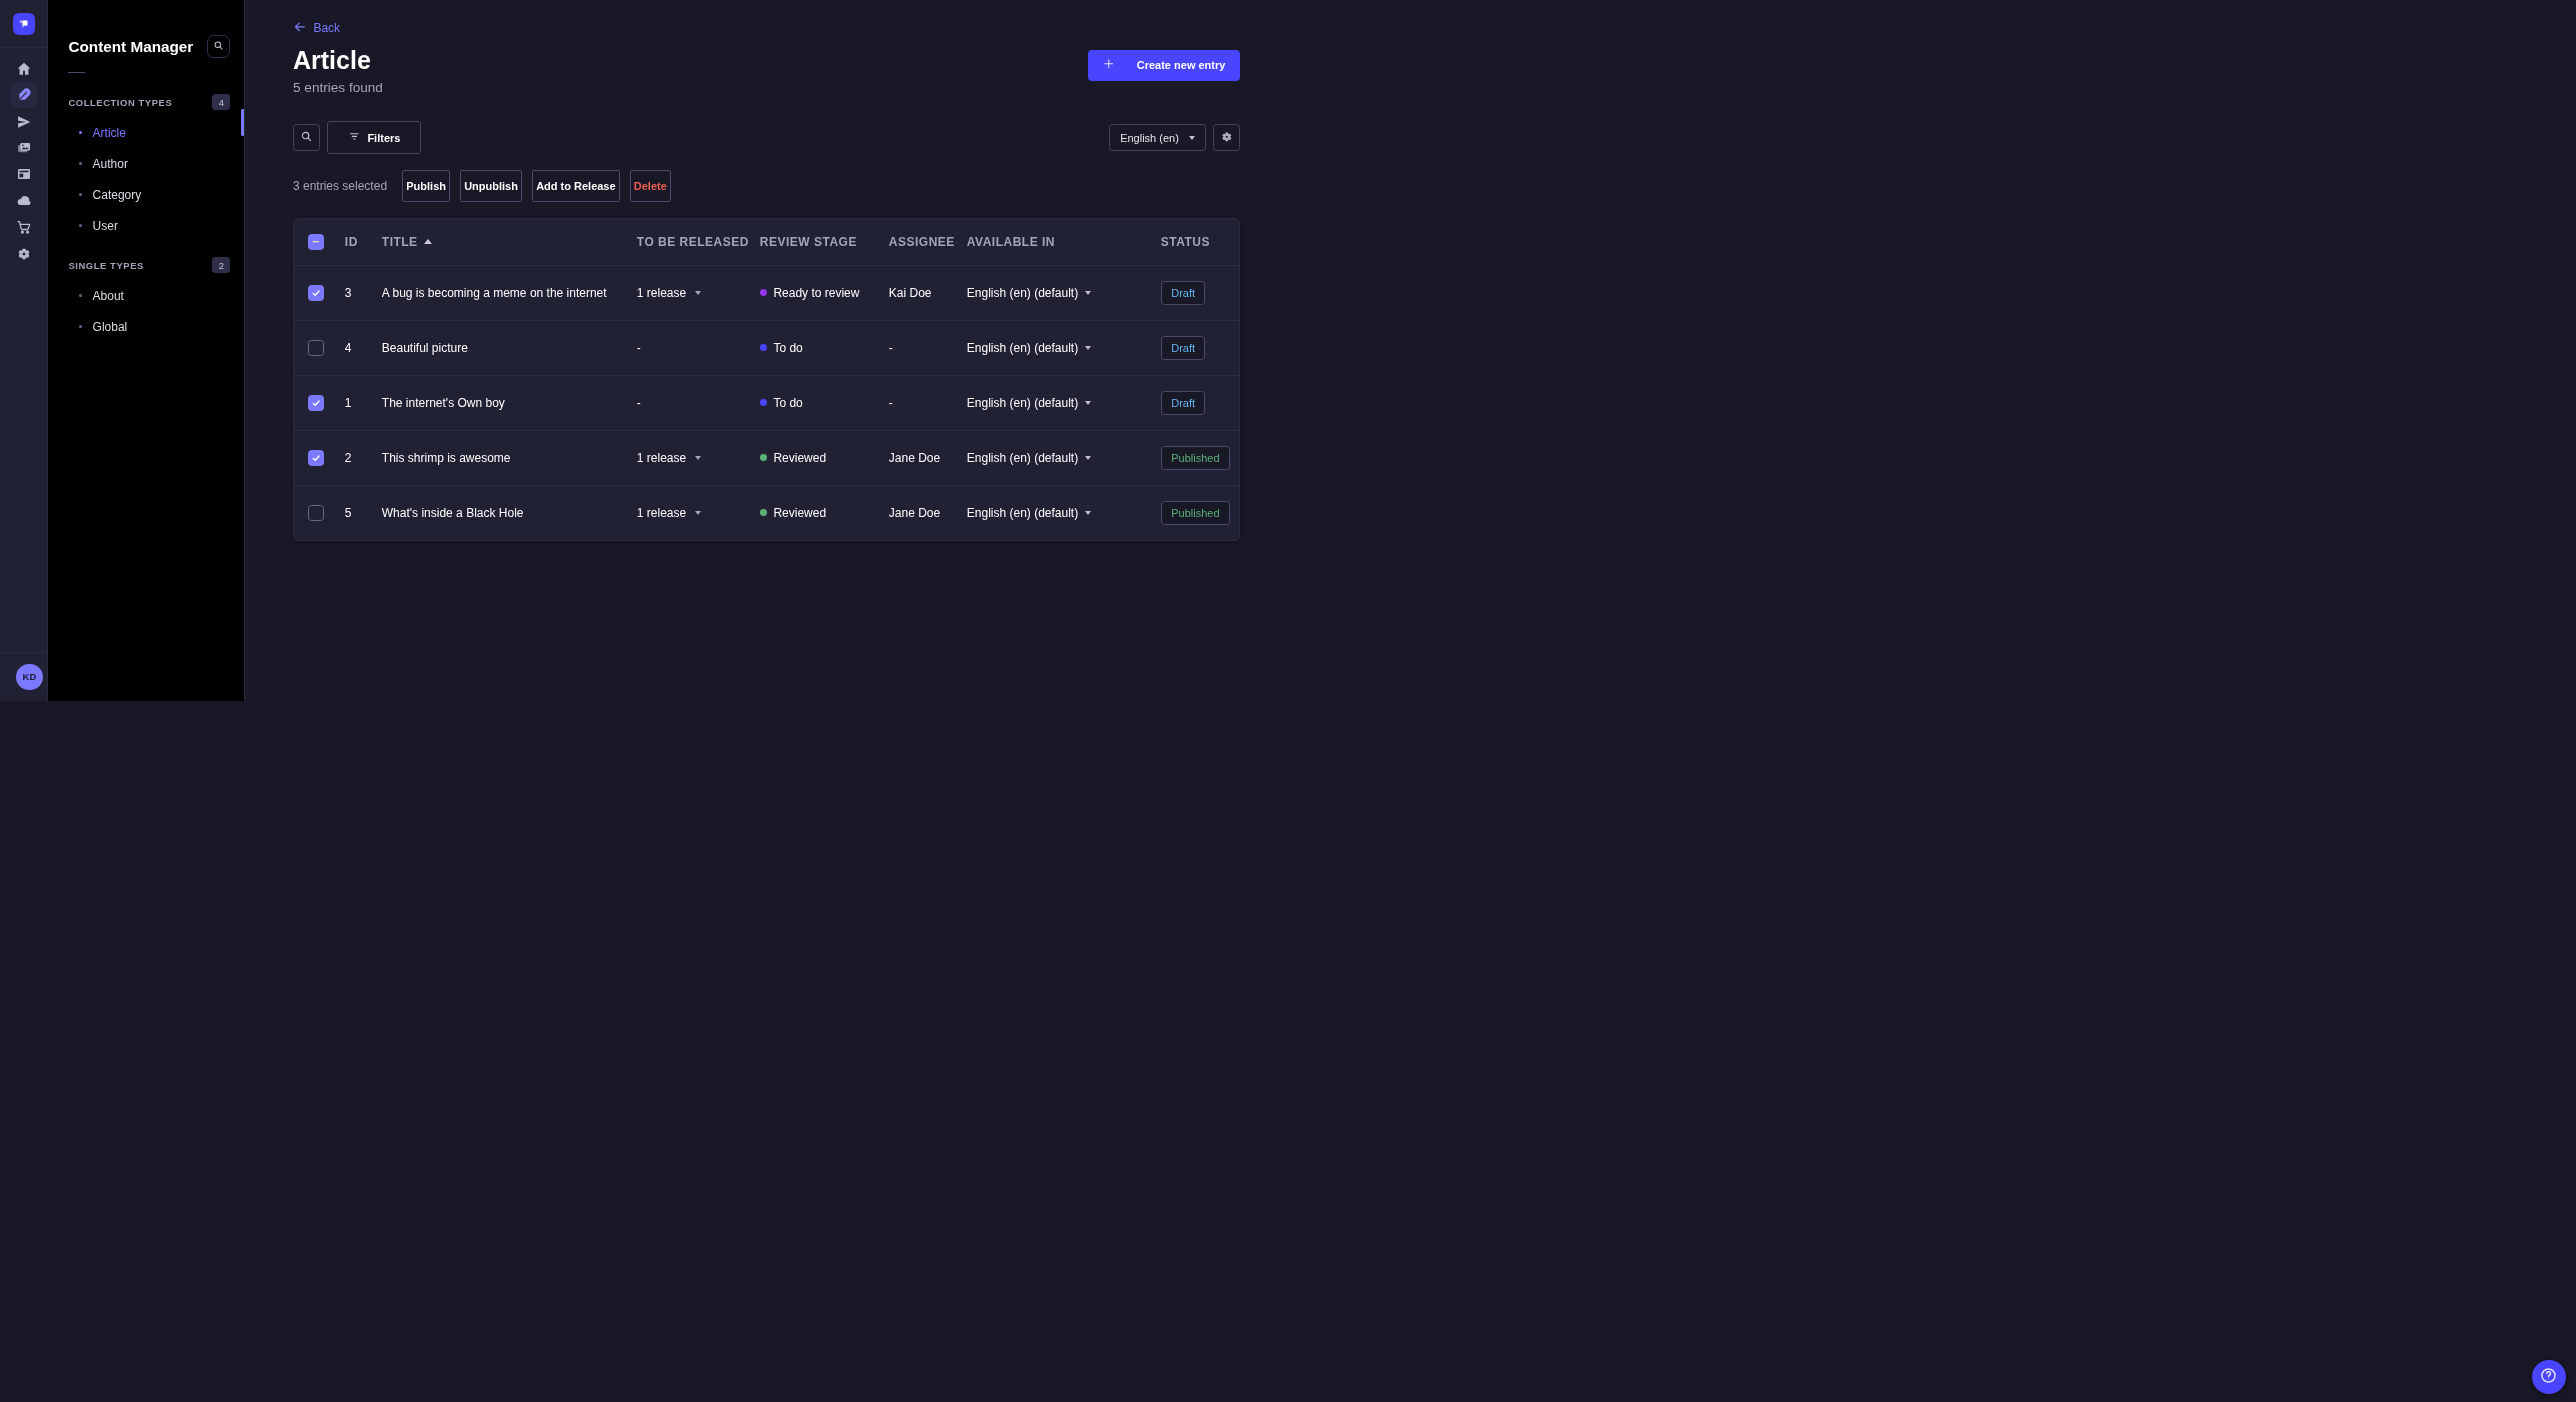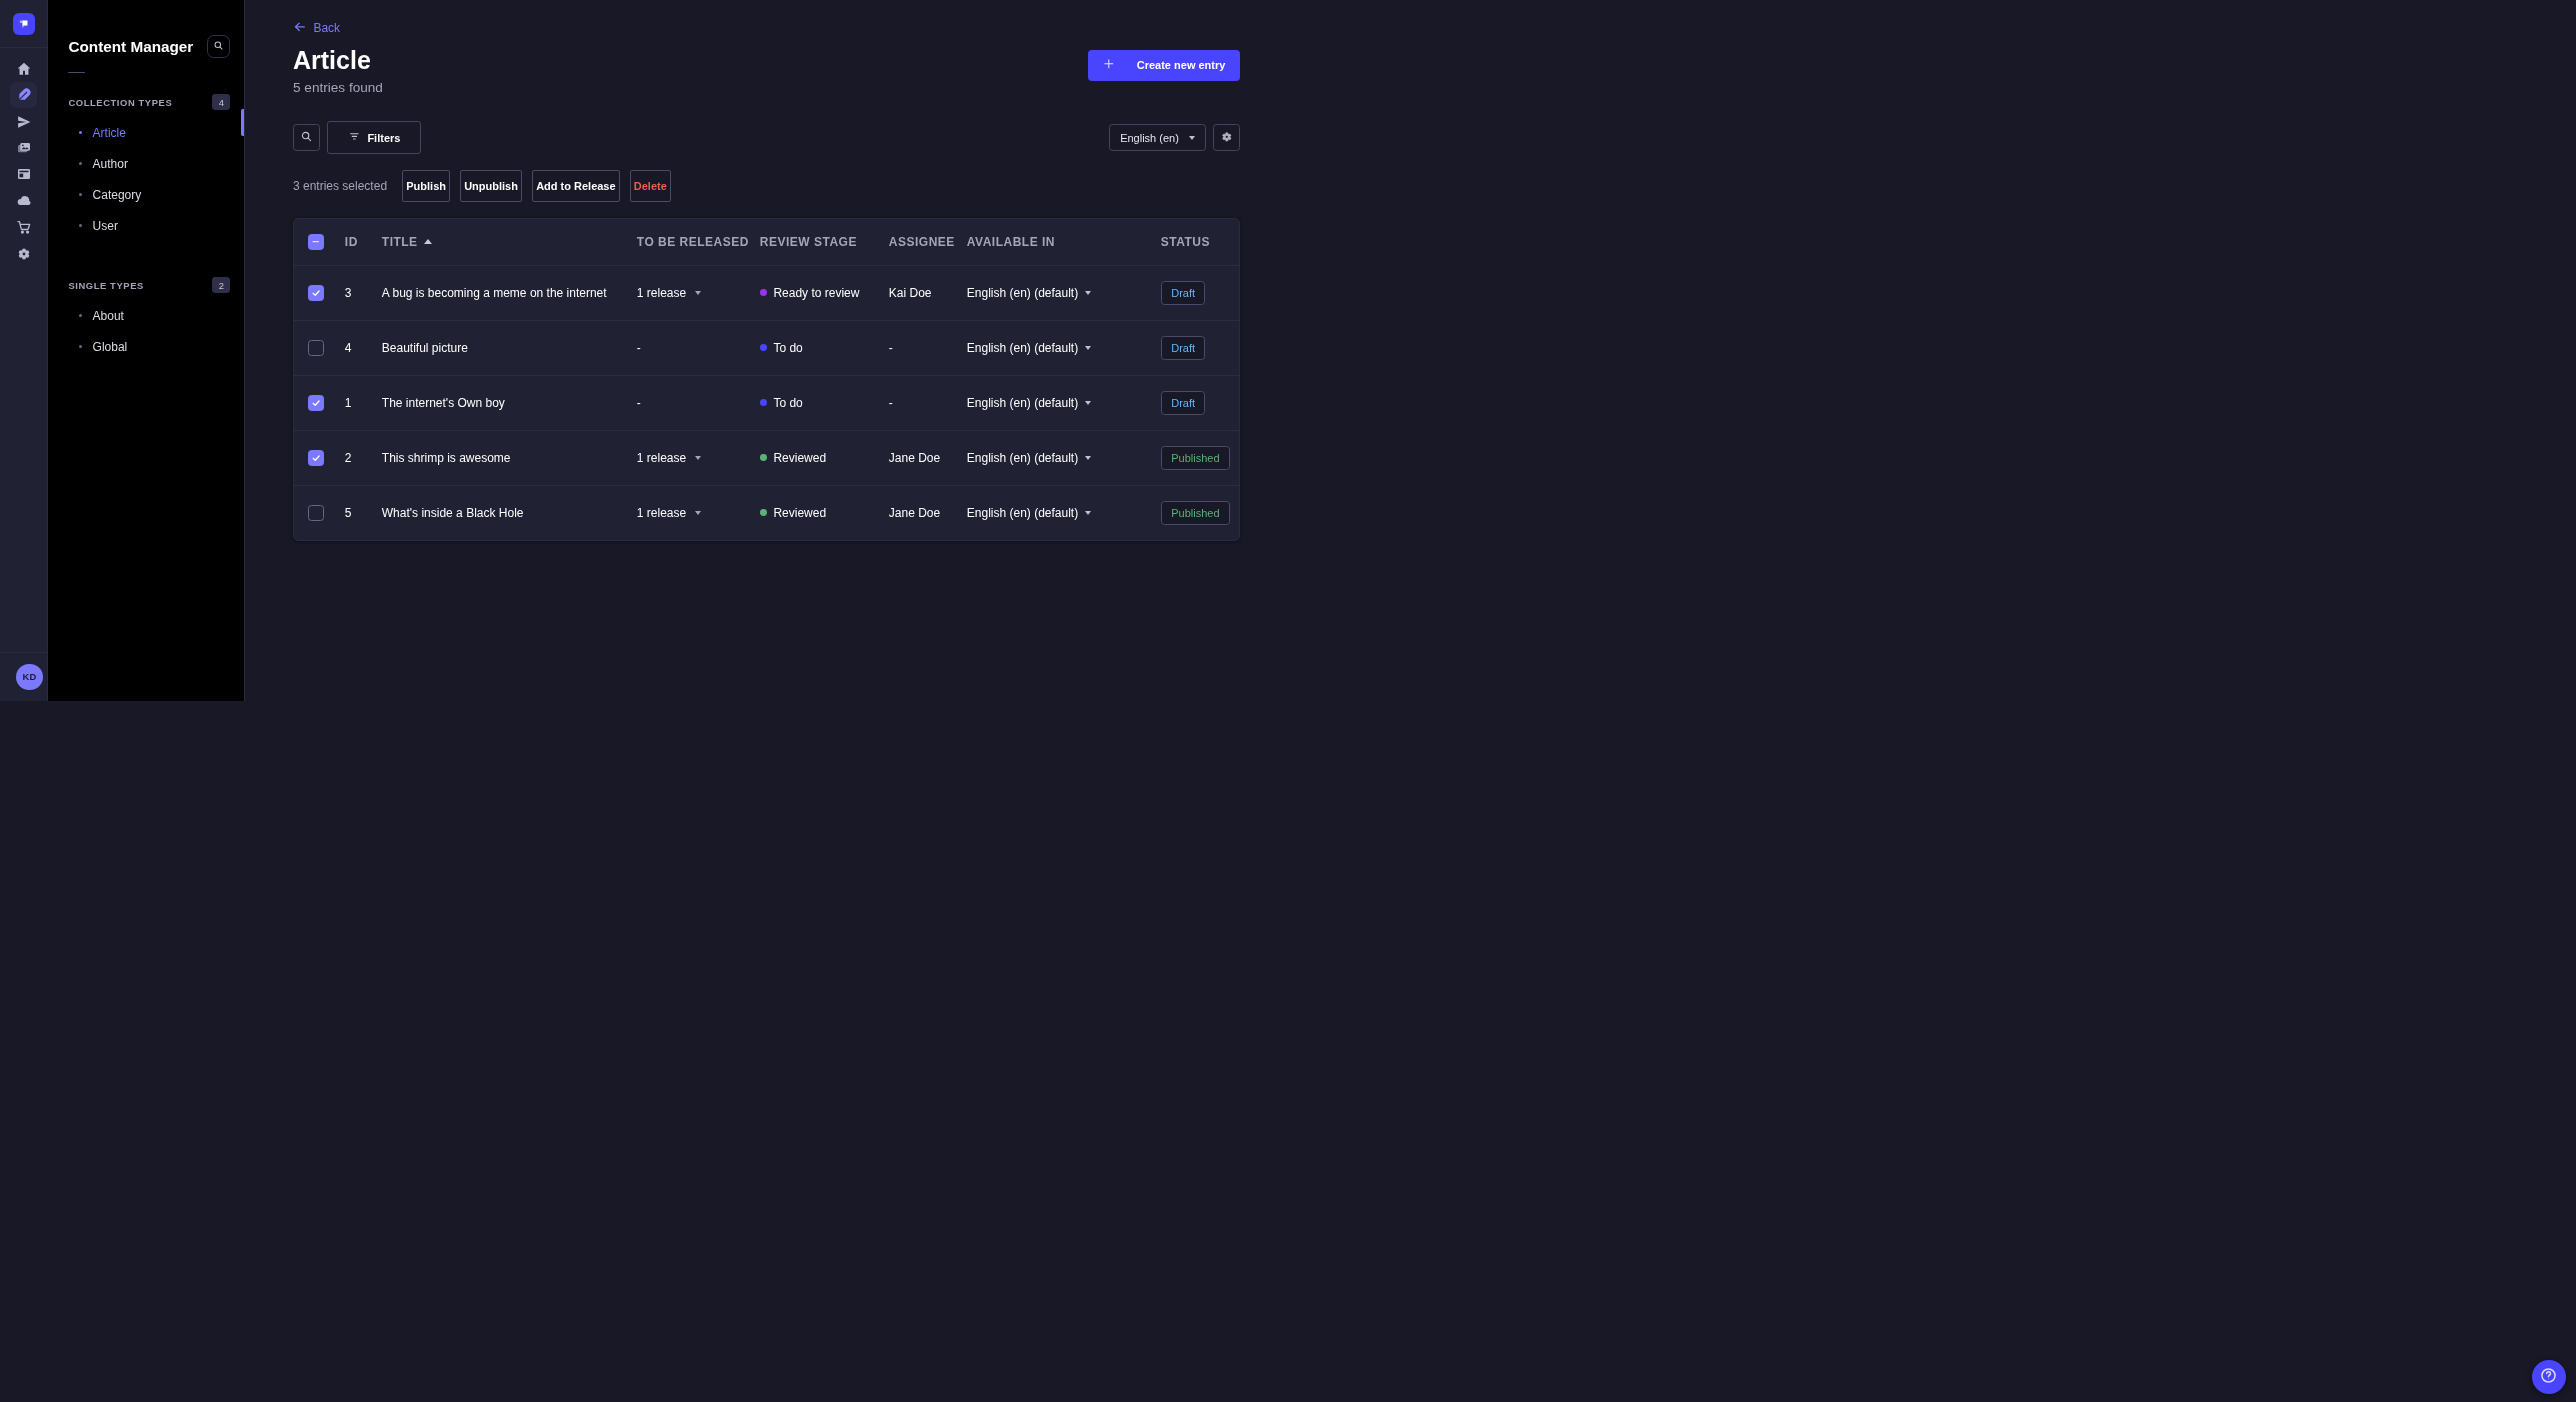--- a/index.html
+++ b/index.html
@@ -239,21 +239,21 @@
       <div class="side-item">
         <span class="side-bullet"></span>
         <span class="side-label">Category</span>
       </div>
       <div class="side-item">
         <span class="side-bullet"></span>
         <span class="side-label">User</span>
       </div>
     </div>
 
-    <div class="section-label-row" style="margin-top:36px;">
+    <div class="section-label-row" style="margin-top:16px;">
       <span class="section-label">SINGLE TYPES</span>
       <span class="section-badge">2</span>
     </div>
     <div class="section-items">
       <div class="side-item">
         <span class="side-bullet"></span>
         <span class="side-label">About</span>
       </div>
       <div class="side-item">
         <span class="side-bullet"></span>

